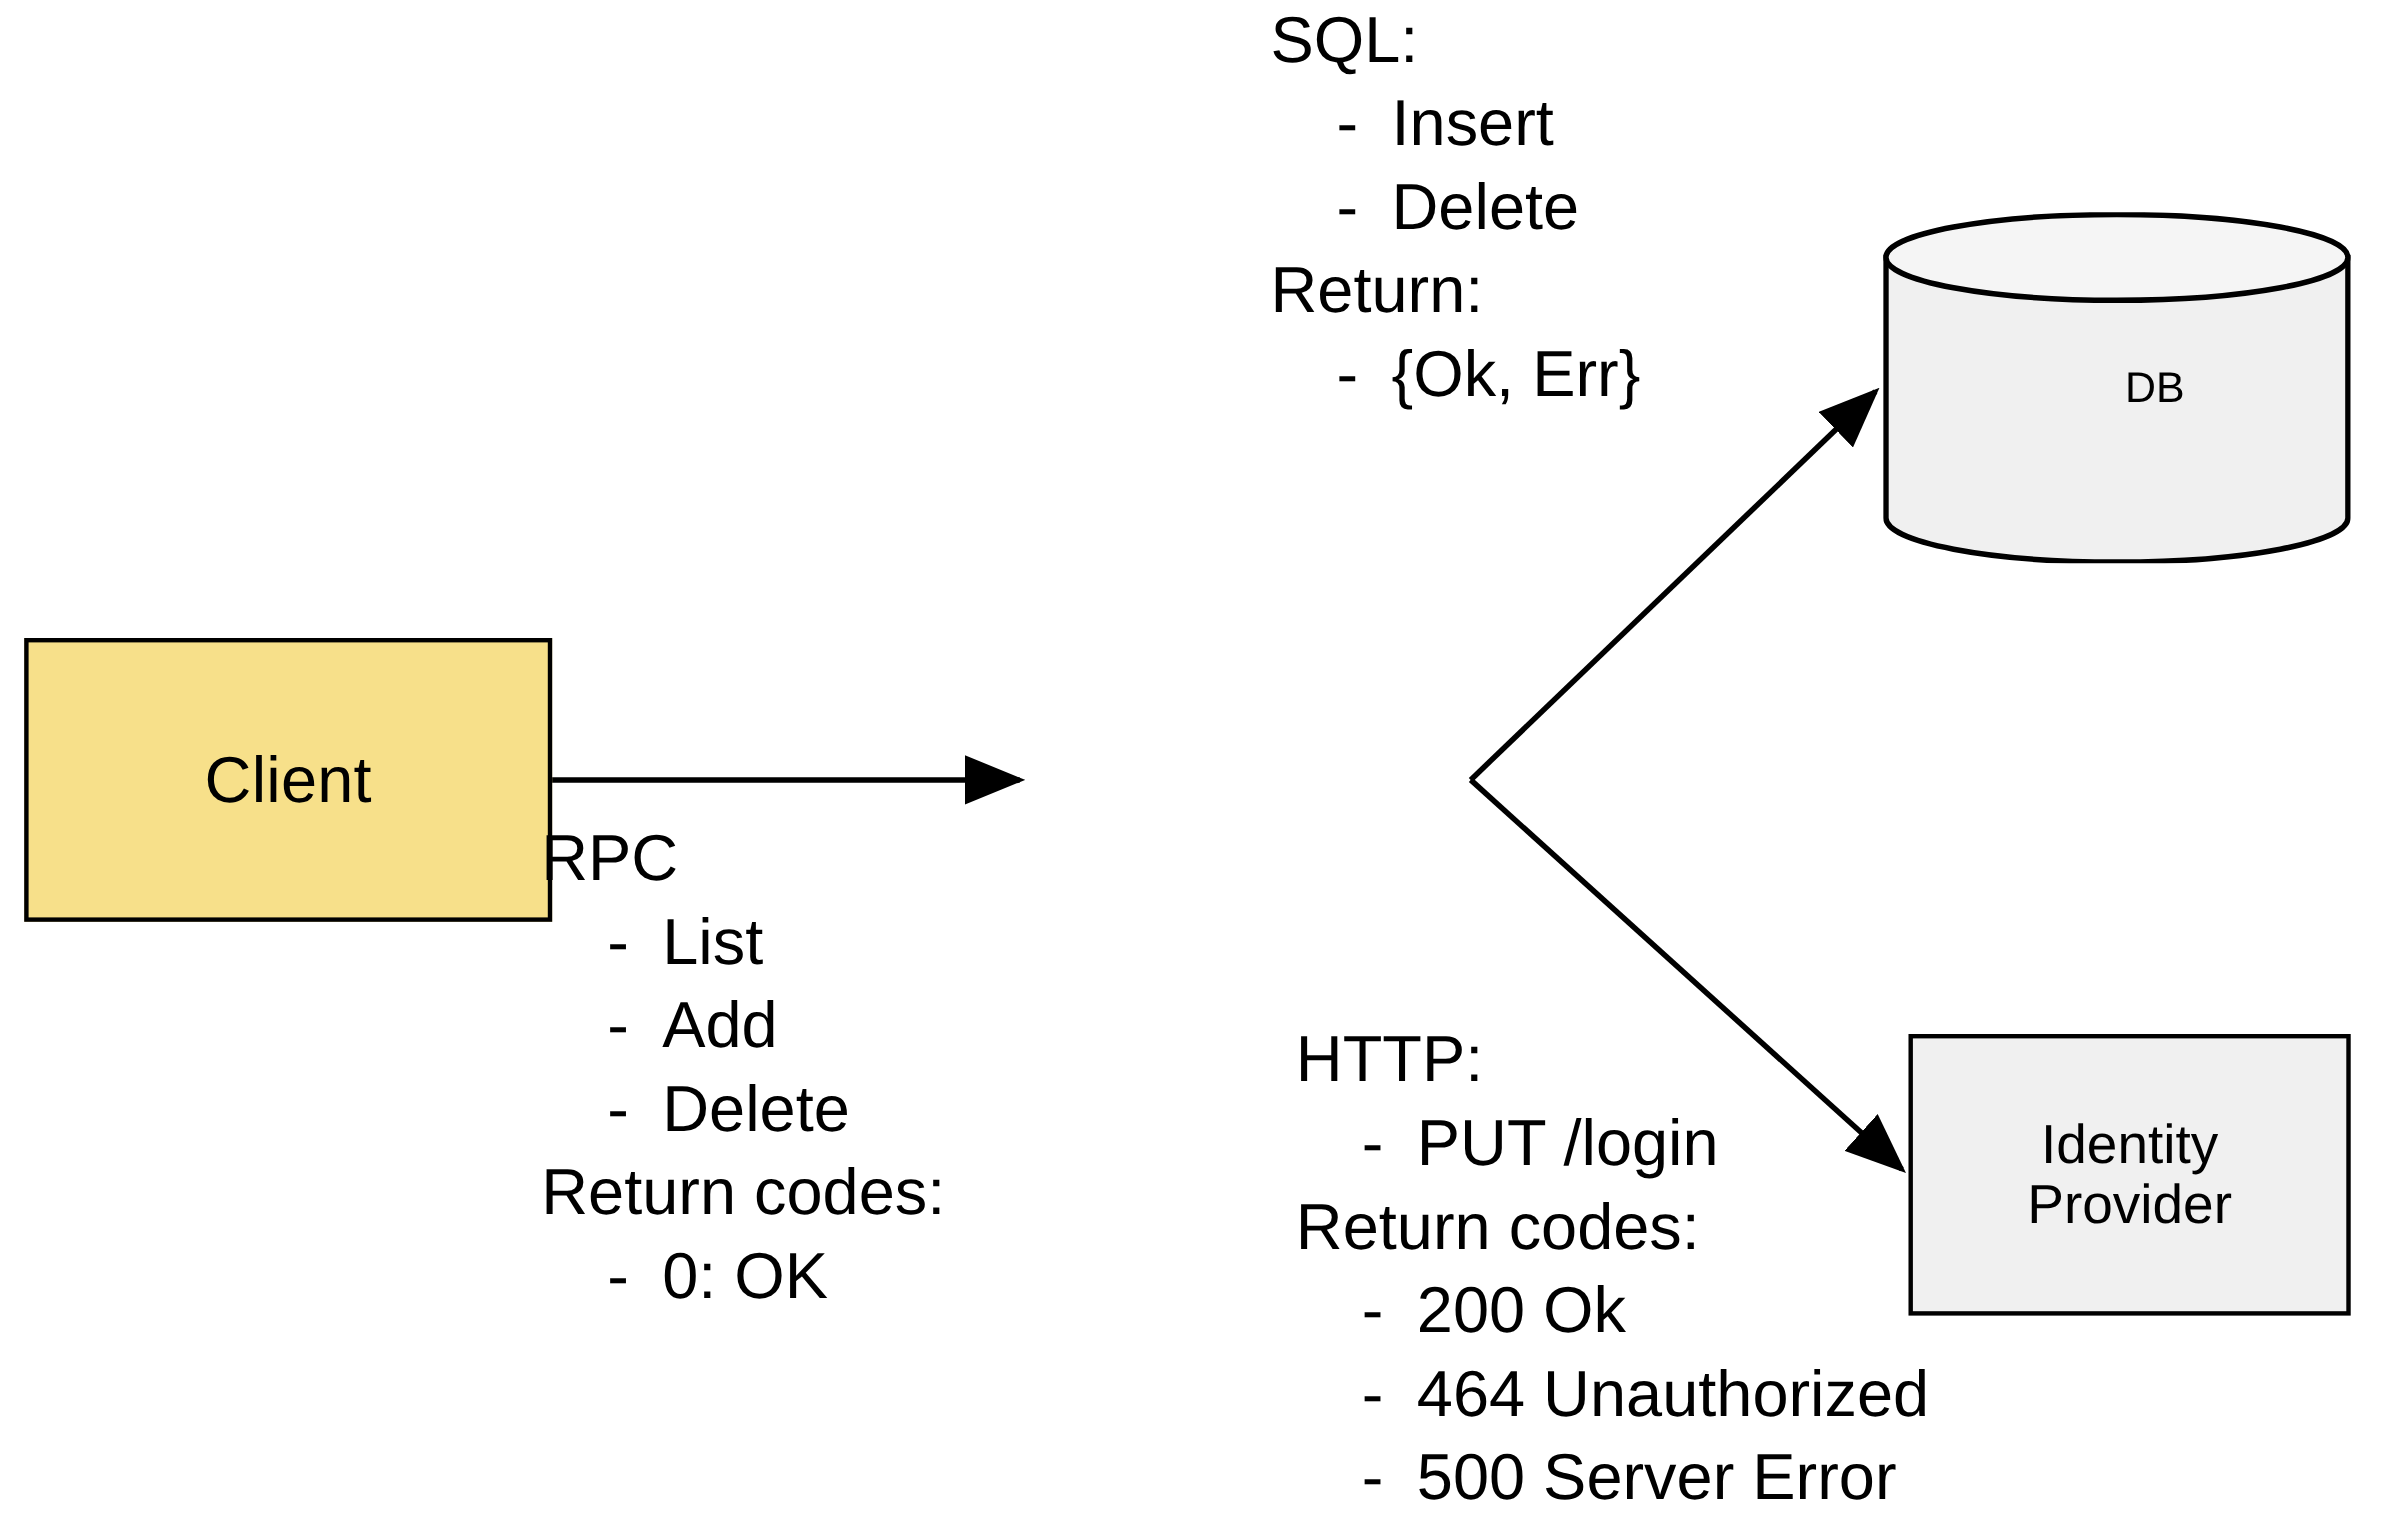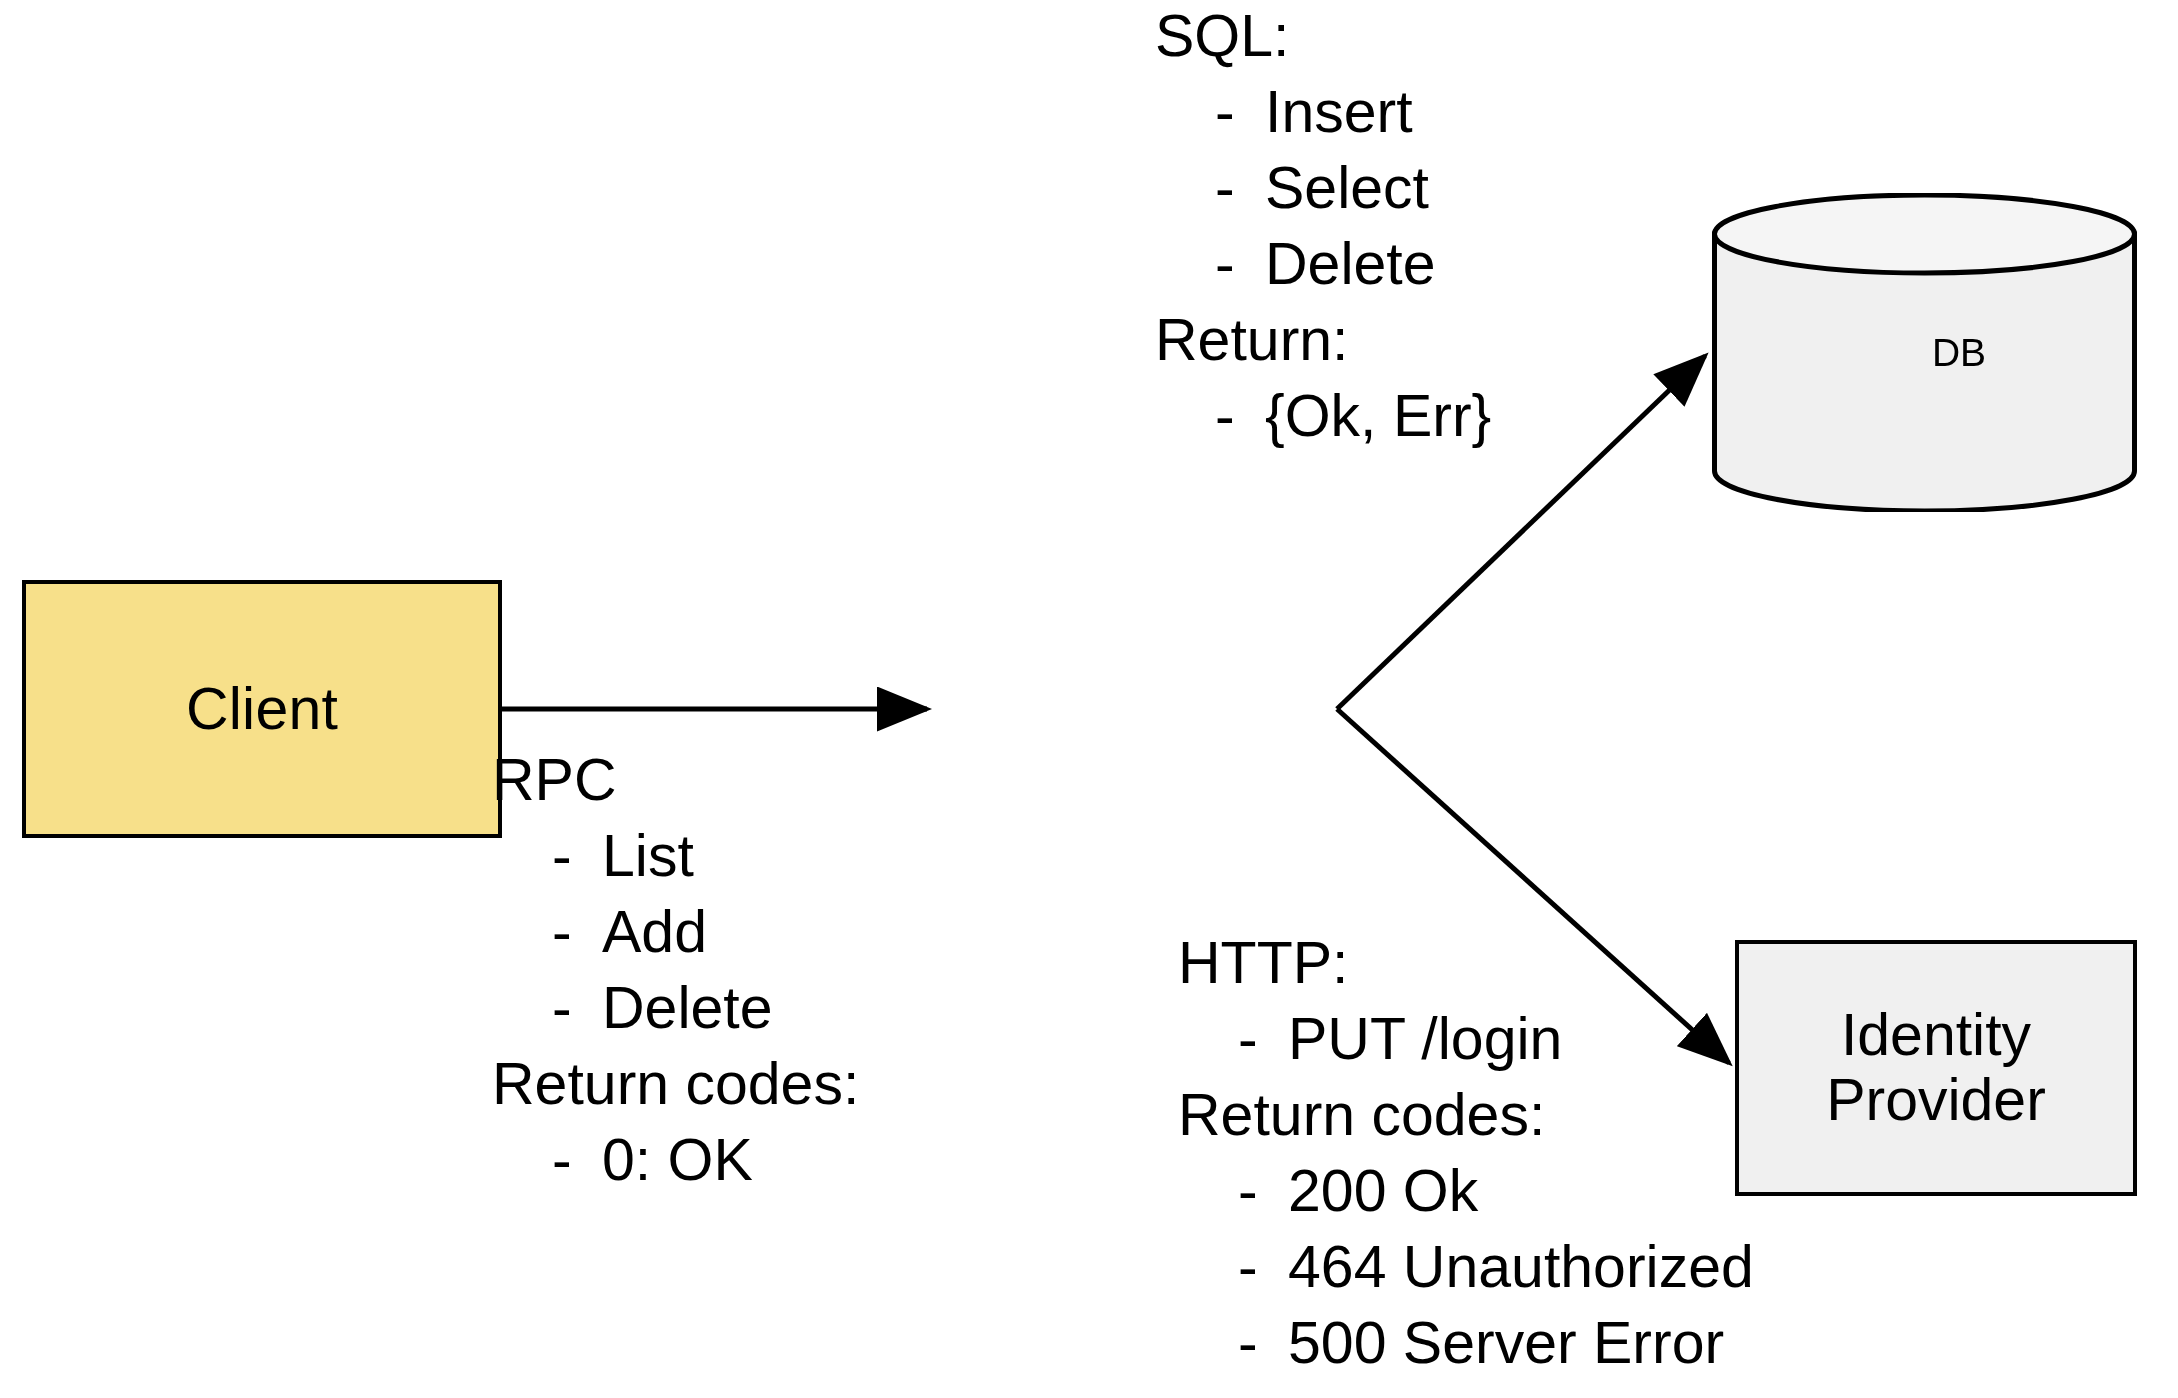--- a/index.html
+++ b/index.html
@@ -37,21 +37,21 @@
   }
   .node-rect {
     border: 4px solid #000000;
   }
   .node-label {
     font-size: 59px;
     letter-spacing: 0.2px;
     white-space: pre-line;
   }
   .node-label-2l {
-    font-size: 59px;
+    font-size: 50px;
     line-height: 1.1;
   }
   
   #node-client {
     left: 22px; top: 580px; width: 480px; height: 258px;
     background: #F7E08A;
   }
   #node-backend {
     left: 935px; top: 580px; width: 402px; height: 258px;
     background: #F7E08A;
@@ -141,21 +141,20 @@
   <div class="node node-rect" id="node-idp">
     <span class="node-label-2l">
       <span>Identity</span><br>
       <span>Provider</span>
     </span>
   </div>
 
   <div class="annot" id="annot-sql">
     <span class="line head">SQL:</span>
     <span class="line item"><span class="dash">-</span><span>Insert</span></span>
-    <span class="line item"><span class="dash">-</span><span>Select</span></span>
     <span class="line item"><span class="dash">-</span><span>Delete</span></span>
     <span class="line head">Return:</span>
     <span class="line item"><span class="dash">-</span><span>{Ok, Err}</span></span>
   </div>
 
   <div class="annot" id="annot-rpc">
     <span class="line head">RPC</span>
     <span class="line item"><span class="dash">-</span><span>List</span></span>
     <span class="line item"><span class="dash">-</span><span>Add</span></span>
     <span class="line item"><span class="dash">-</span><span>Delete</span></span>

